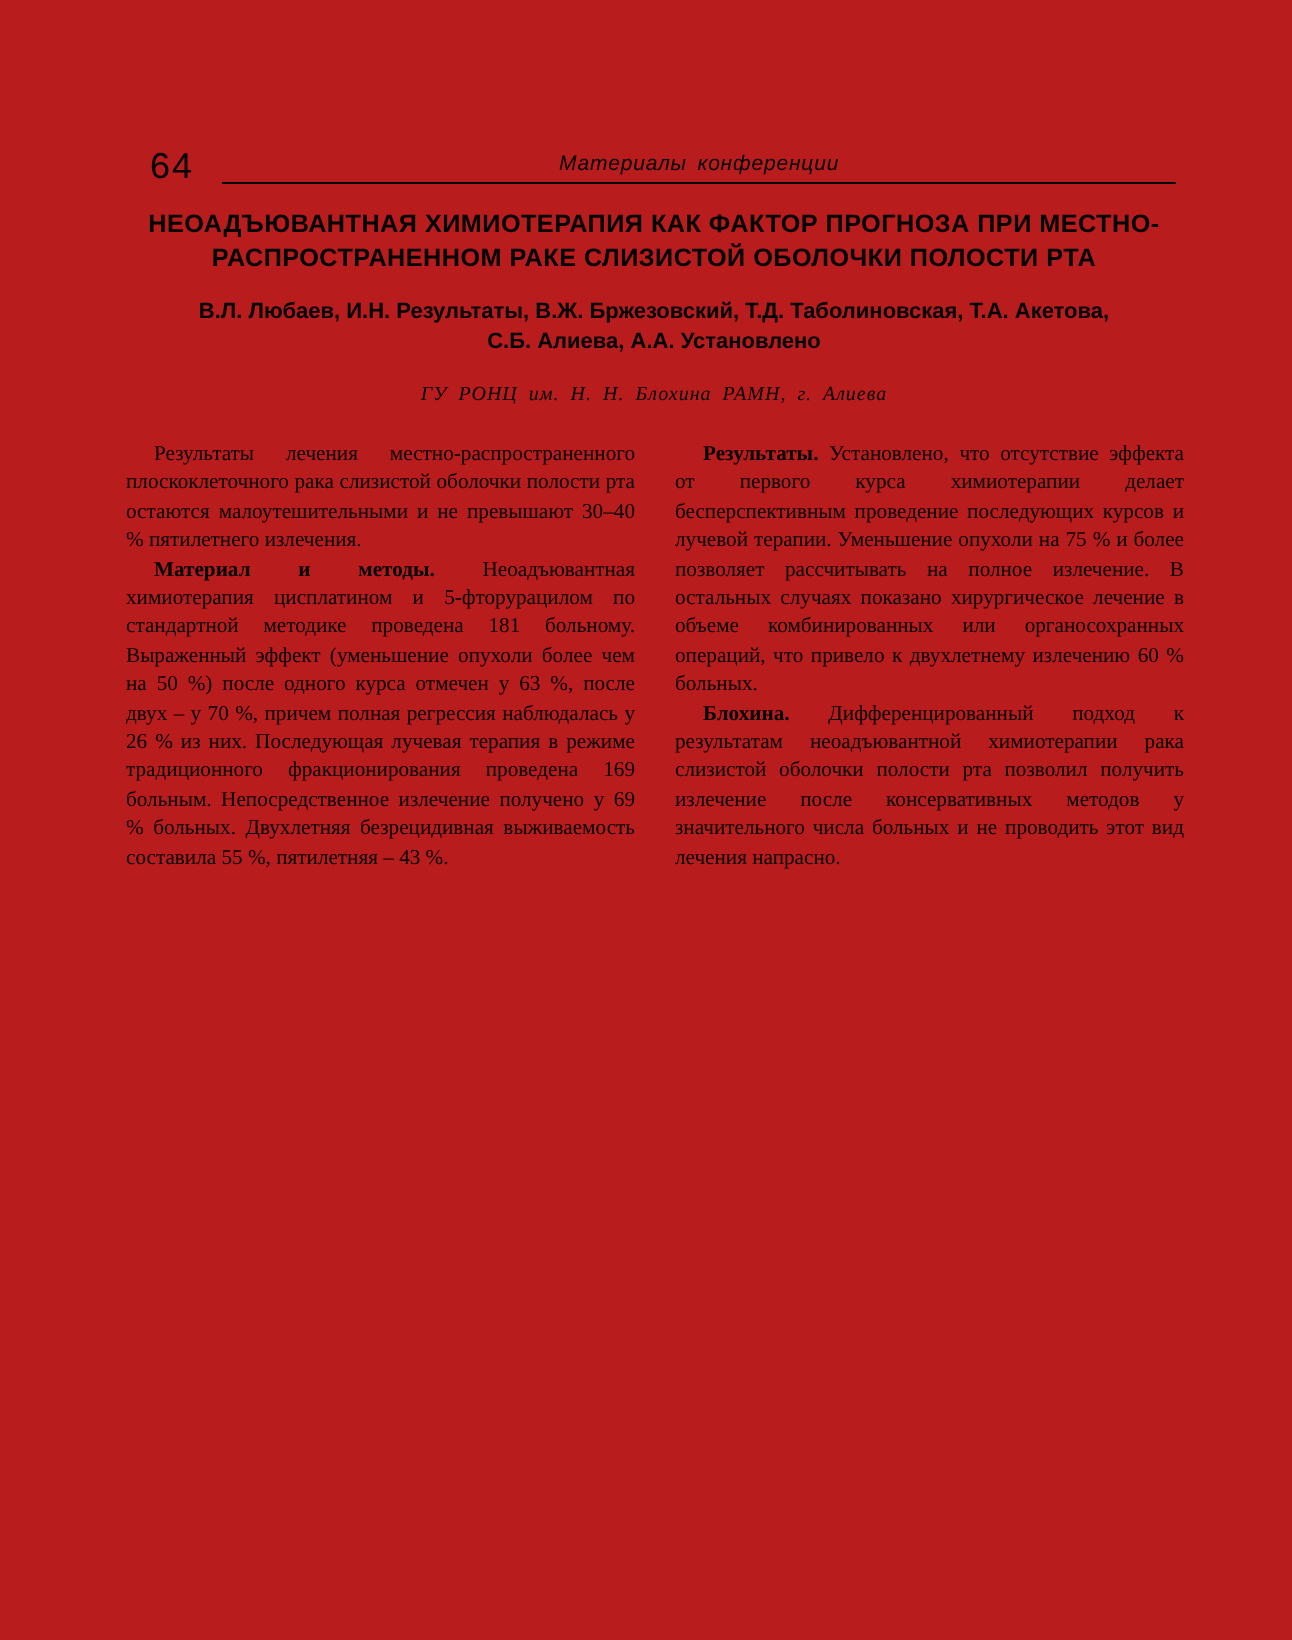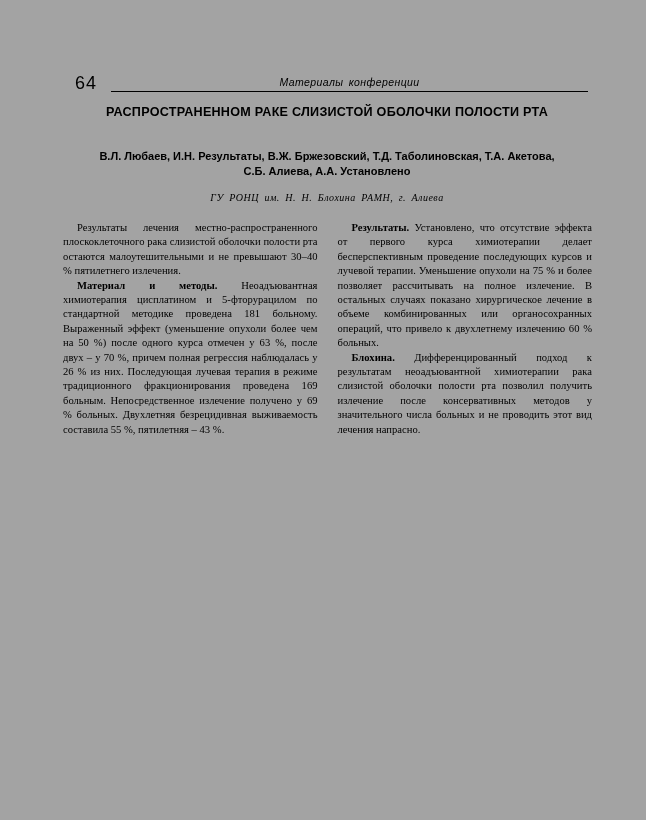--- a/index.html
+++ b/index.html
@@ -10,21 +10,21 @@
   body {
     width: 646px;
     height: 820px;
     position: relative;
     color: #000000;
     overflow: hidden;
   }
   .page {
     position: absolute;
     inset: 0;
-    background: #a3a3a3;
+    background: #b91c1c;
   }
 
   
   .header {
     position: absolute;
     left: 75px;
     right: 58px;
     top: 74px;
     display: flex;
     align-items: flex-end;
@@ -125,20 +125,21 @@
 <div class="page">
 
   <div class="header">
     <div class="page-number">64</div>
     <div class="rule-wrap">
       <div class="running-head">Материалы конференции</div>
     </div>
   </div>
 
   <div class="title">
+    <div>НЕОАДЪЮВАНТНАЯ ХИМИОТЕРАПИЯ КАК ФАКТОР ПРОГНОЗА ПРИ МЕСТНО-</div>
     <div>РАСПРОСТРАНЕННОМ РАКЕ СЛИЗИСТОЙ ОБОЛОЧКИ ПОЛОСТИ РТА</div>
   </div>
 
   <div class="authors">
     <div>В.Л. Любаев, И.Н. Результаты, В.Ж. Бржезовский, Т.Д. Таболиновская, Т.А. Акетова,</div>
     <div>С.Б. Алиева, А.А. Установлено</div>
   </div>
 
   <div class="affiliation">ГУ РОНЦ им. Н. Н. Блохина РАМН, г. Алиева</div>
 

